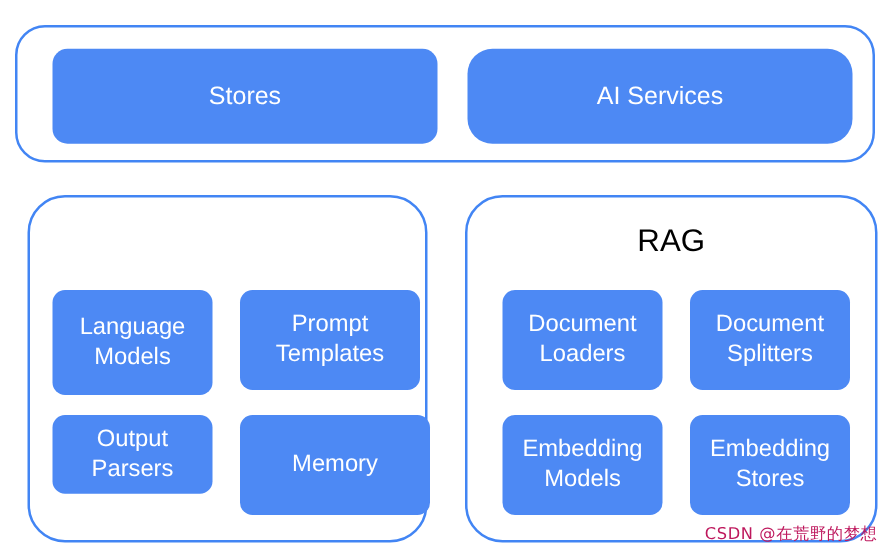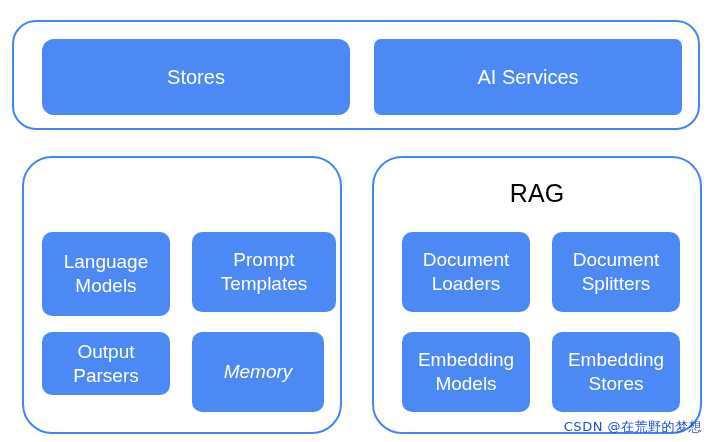--- a/index.html
+++ b/index.html
@@ -96,46 +96,46 @@
     top: 17px;
     width: 308px;
     height: 76px;
     border-radius: 12px;
   }
   #box-ai-services {
     left: 360px;
     top: 17px;
     width: 308px;
     height: 76px;
-    border-radius: 7px;
+    border-radius: 20px;
   }
   #box-chains .box-label,
   #box-ai-services .box-label {
     font-size: 20px;
   }
 
   
   #box-language-models { left: 18px;  top: 74px;  width: 128px; height: 84px; }
   #box-prompt-templates{ left: 168px; top: 74px;  width: 144px; height: 80px; }
   #box-output-parsers  { left: 18px;  top: 174px; width: 128px; height: 63px; }
-  #box-memory          { left: 168px; top: 174px; width: 132px; height: 80px; font-style: italic; }
+  #box-memory          { left: 168px; top: 174px; width: 152px; height: 80px; }
 
   
   #box-document-loaders  { left: 28px;  top: 74px;  width: 128px; height: 80px; }
   #box-document-splitters{ left: 178px; top: 74px;  width: 128px; height: 80px; }
   #box-embedding-models  { left: 28px;  top: 174px; width: 128px; height: 80px; }
   #box-embedding-stores  { left: 178px; top: 174px; width: 128px; height: 80px; }
 
   
   #watermark {
     position: absolute;
     right: 10px;
     bottom: 6px;
     font-size: 13px;
-    color: #1d4ed8;
+    color: #be185d;
     letter-spacing: 0.5px;
     white-space: nowrap;
     font-family: "DejaVu Sans", sans-serif;
   }
 </style>
 </head>
 <body>
 
 <div id="diagram">
 

